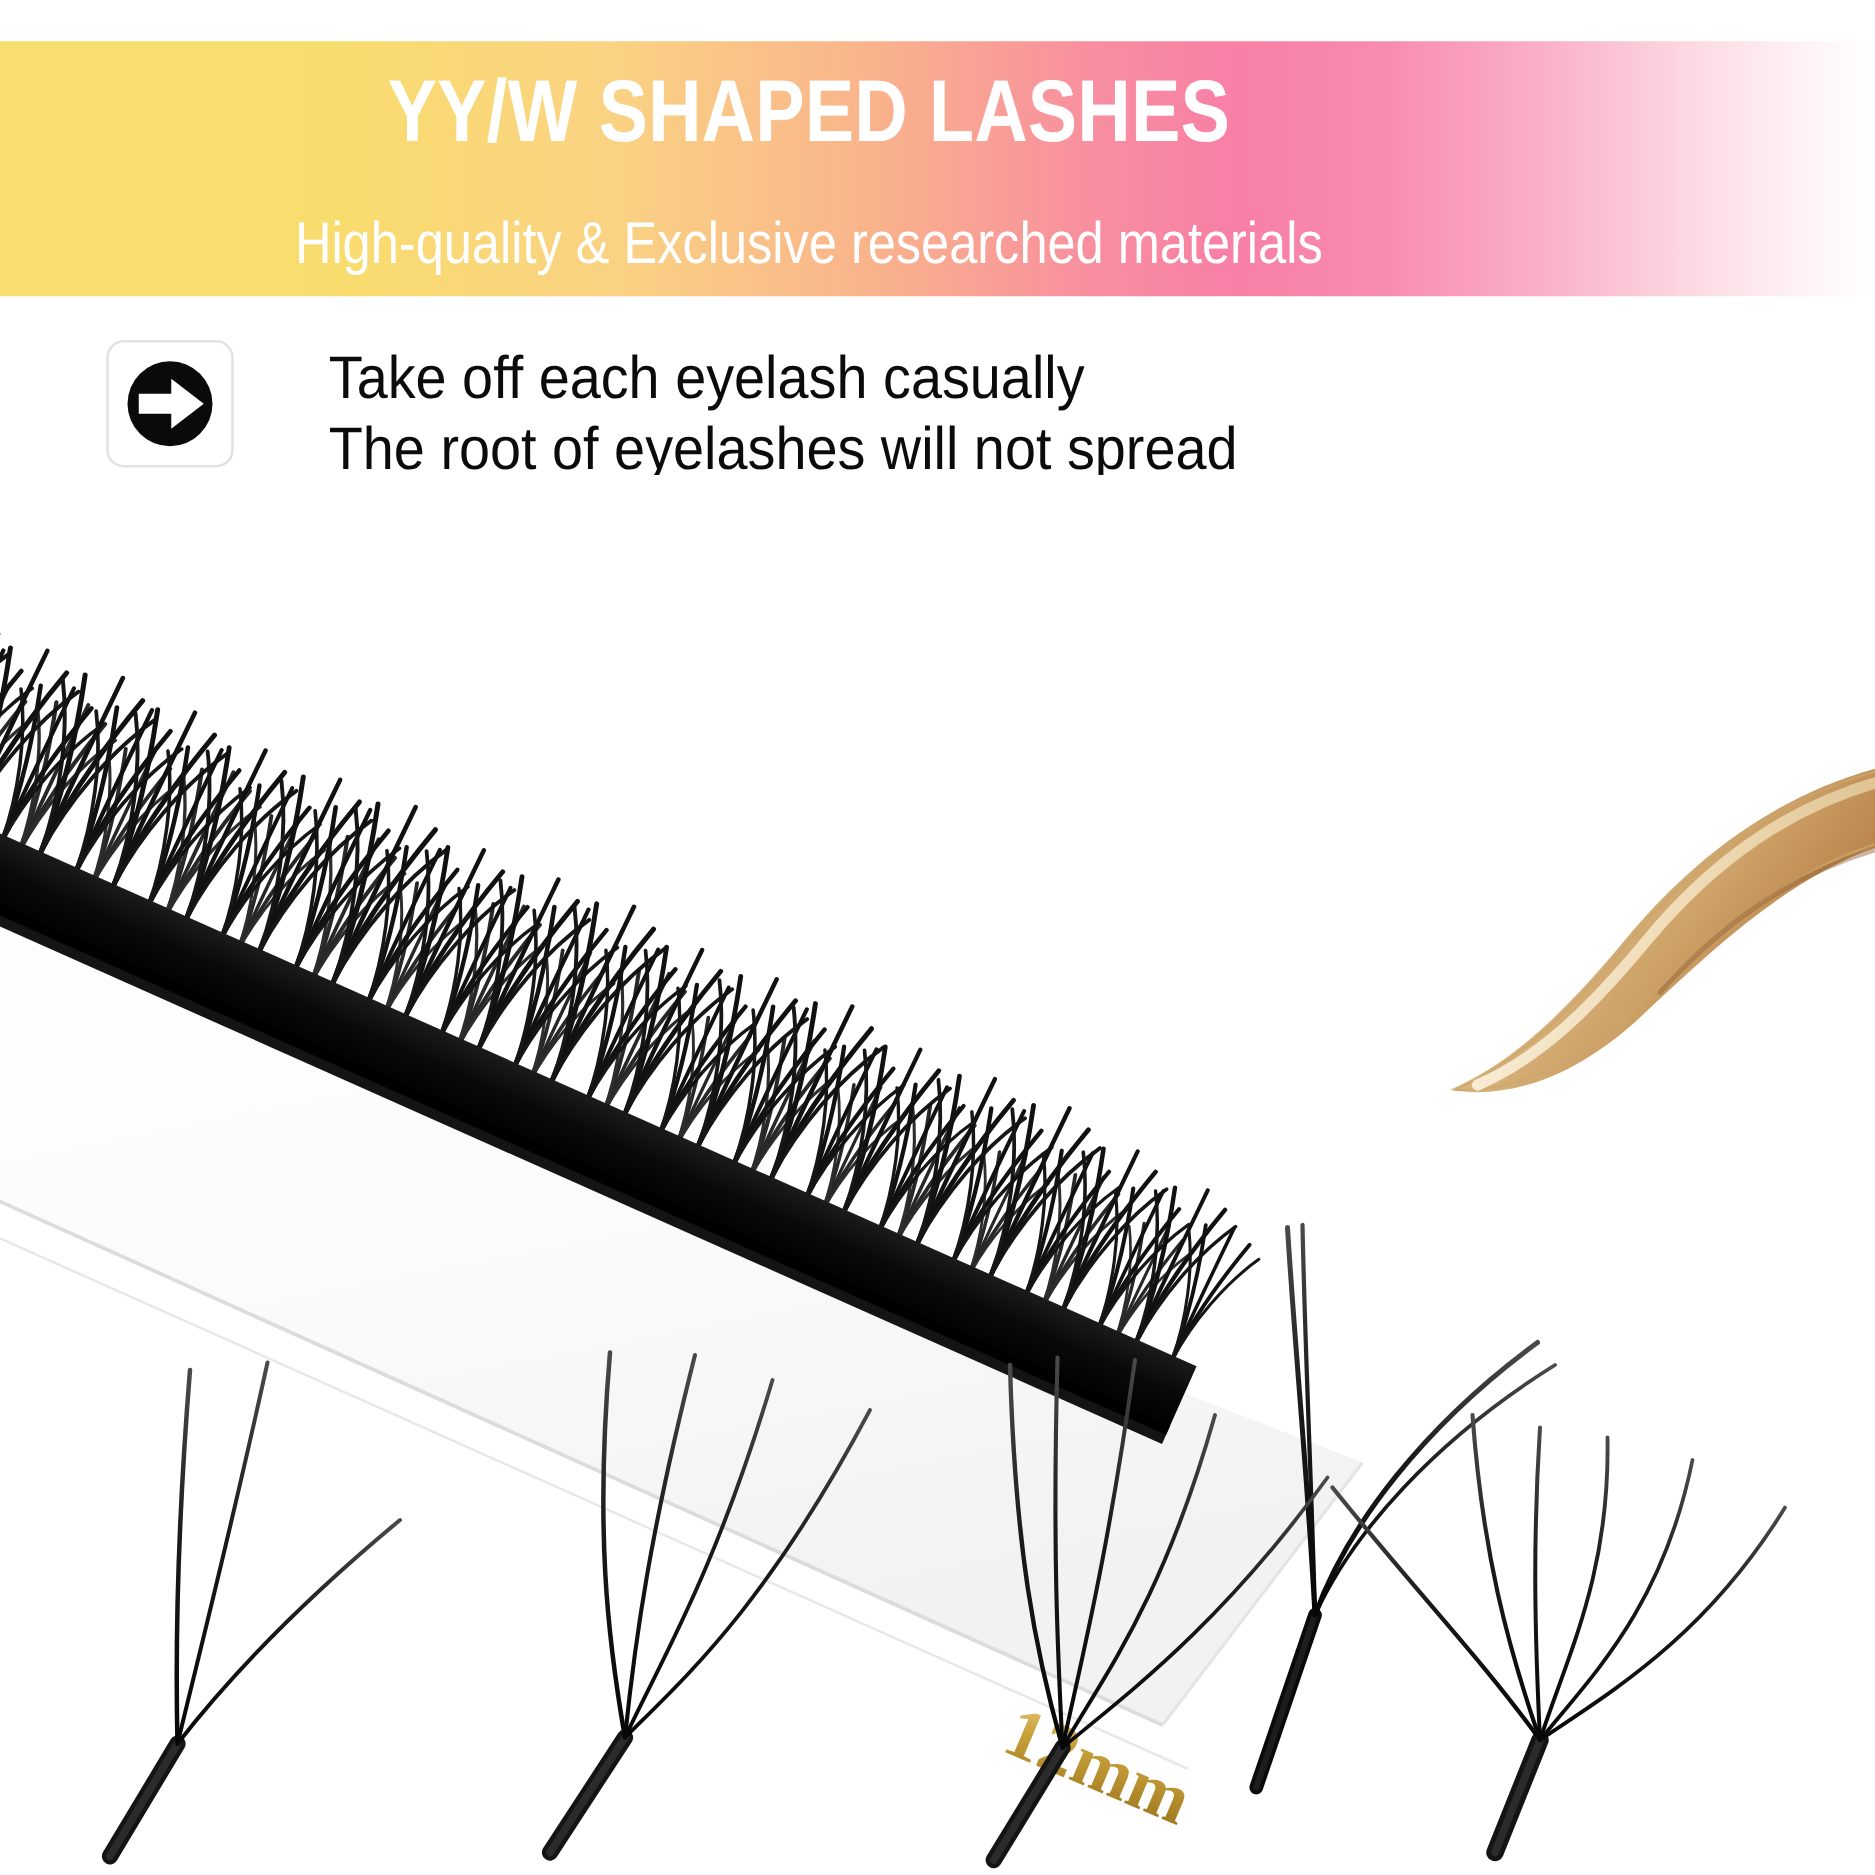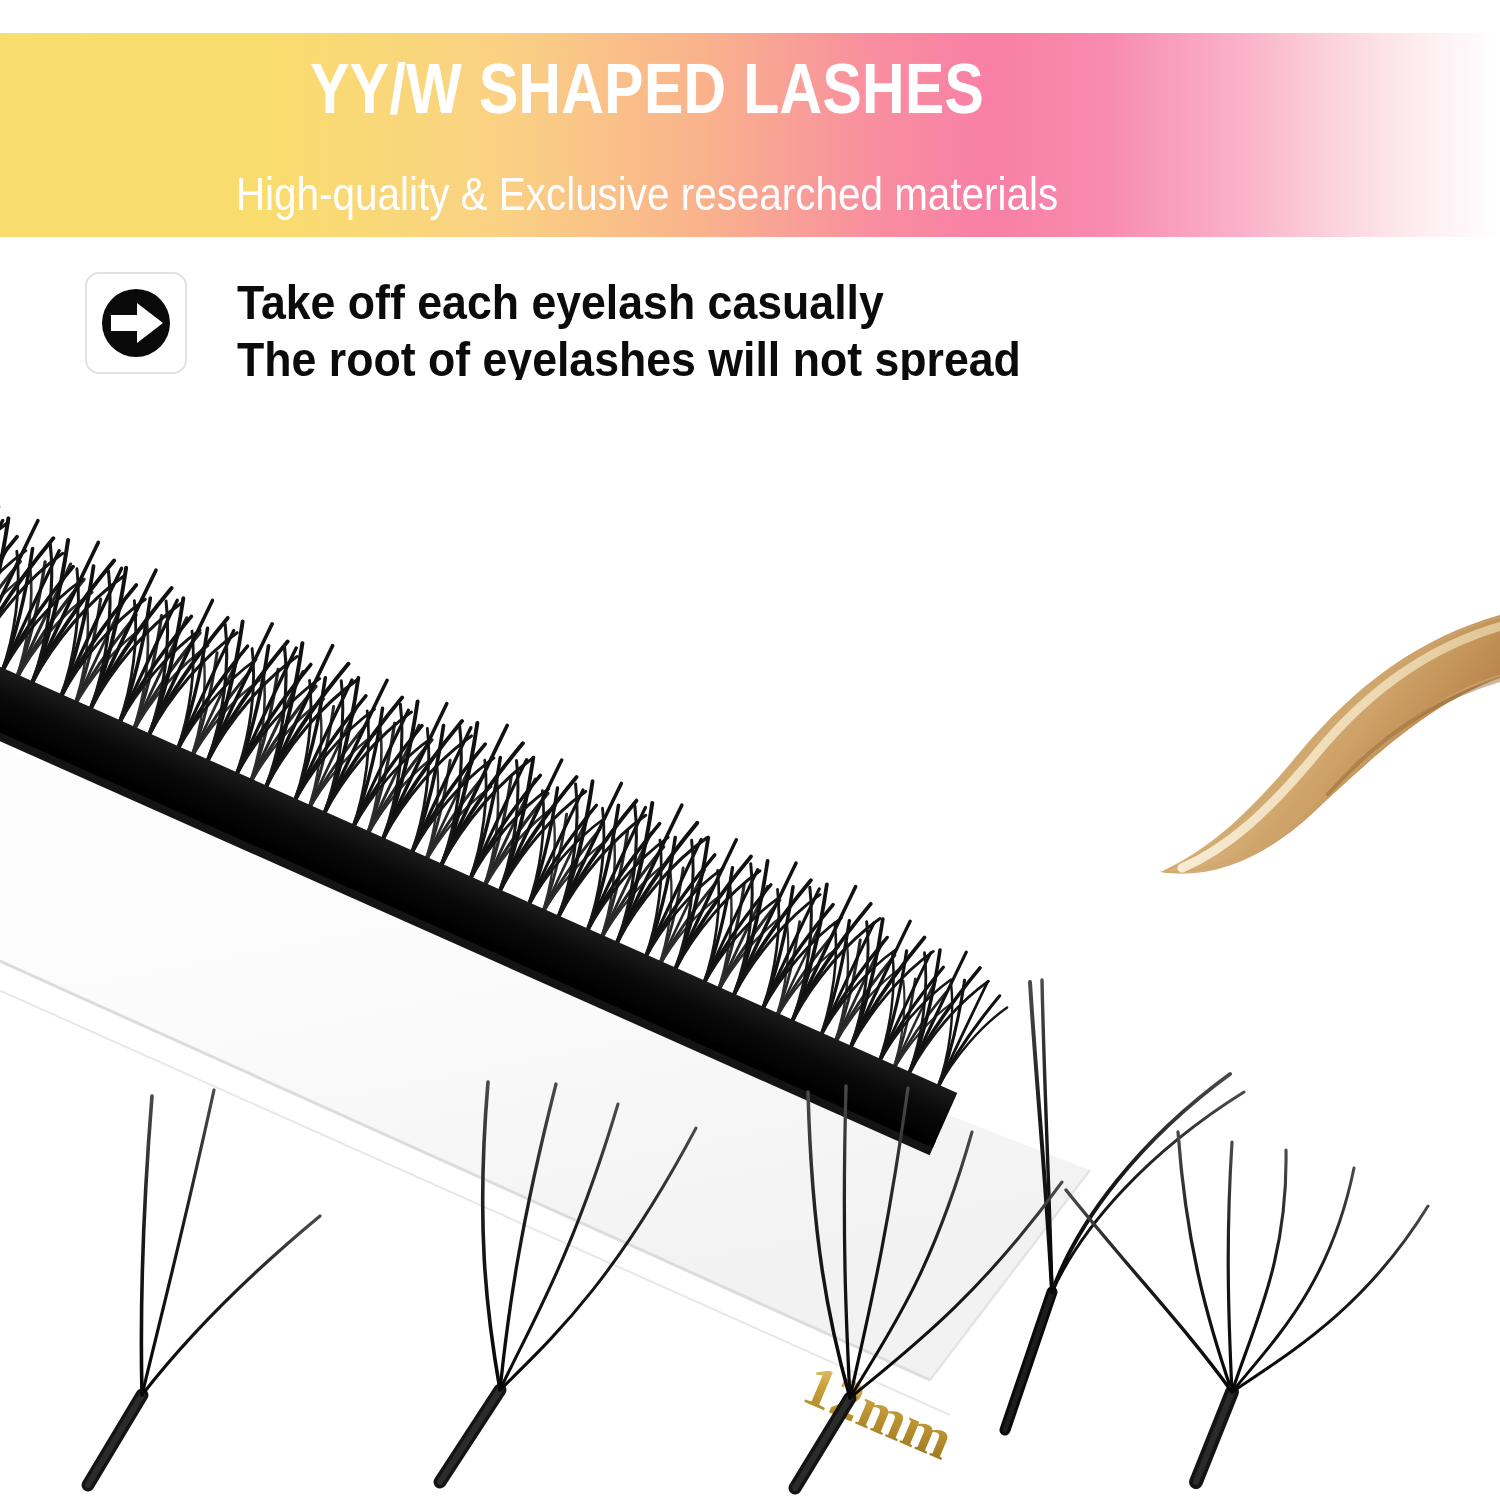--- a/index.html
+++ b/index.html
@@ -94,23 +94,22 @@
     background: #ffffff;
     box-sizing: border-box;
     display: flex;
     align-items: center;
     justify-content: center;
     flex: 0 0 auto;
   }
   .note-badge svg { display: block; }
 
   .note-text {
-    margin-left: 50px;
+    margin-left: 76px;
     padding-top: 2px;
-    font-weight: bold;
   }
   .note-line {
     font-family: "Liberation Sans Narrow", "Liberation Sans", sans-serif;
     font-size: 48px;
     line-height: 57px;
     color: #0b0b0b;
     white-space: nowrap;
     transform: scaleX(0.93);
     transform-origin: left center;
   }

